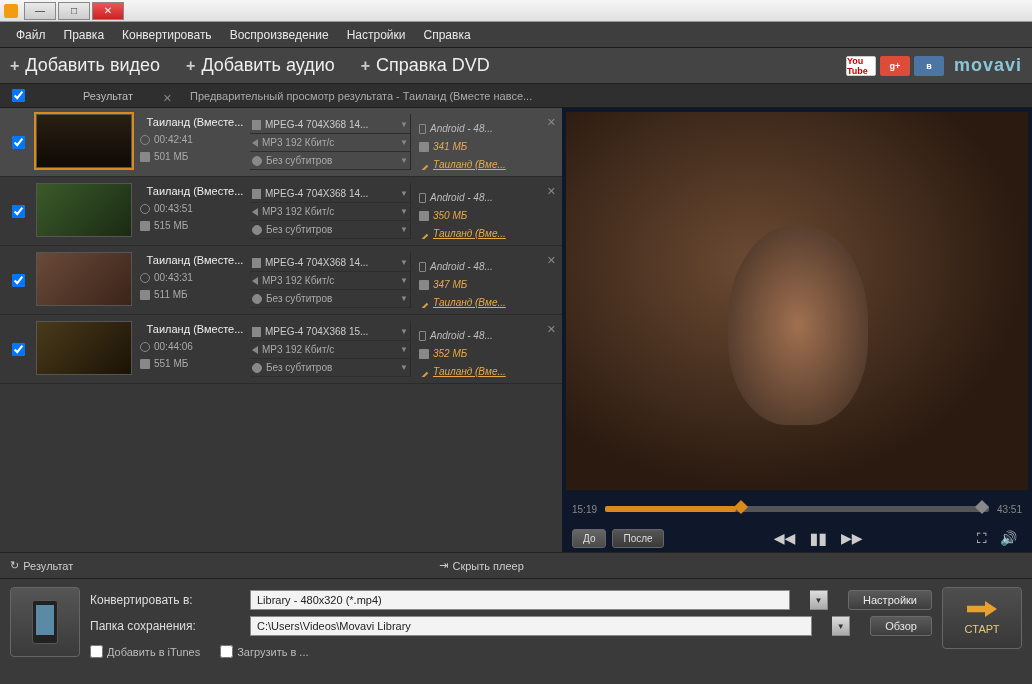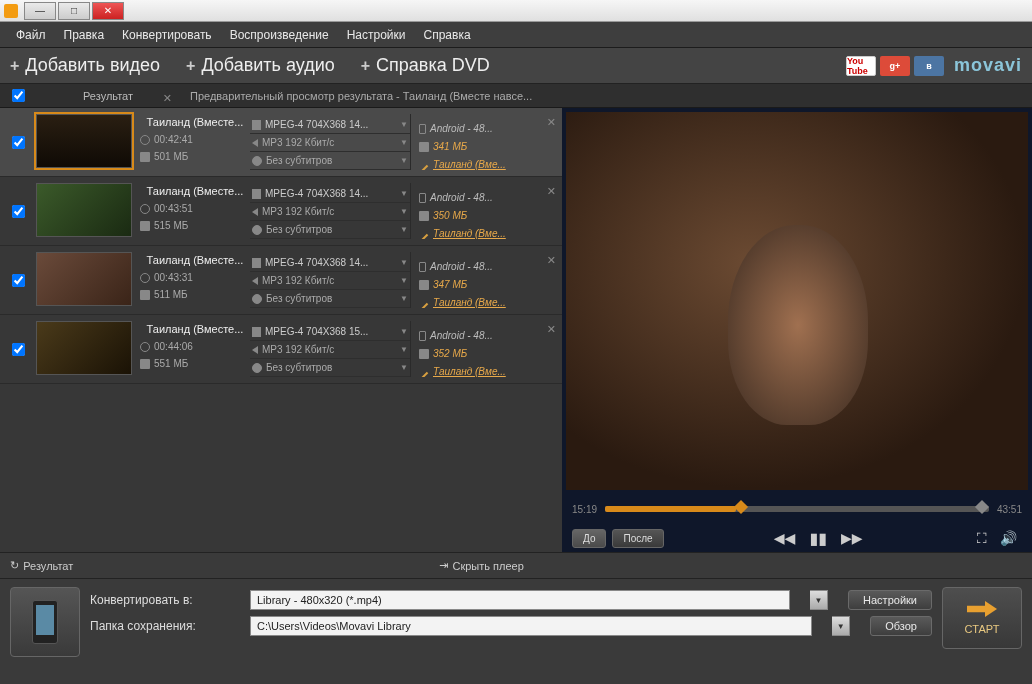--- a/index.html
+++ b/index.html
@@ -290,18 +290,28 @@
       <div class="field">Library - 480x320 (*.mp4)</div>
       <div class="fdrop">▼</div>
       <div class="sbtn">Настройки</div>
     </div>
     <div class="srow">
       <label>Папка сохранения:</label>
       <div class="field">C:\Users\Videos\Movavi Library</div>
       <div class="fdrop">▼</div>
       <div class="sbtn">Обзор</div>
     </div>
+    <div class="checks">
+      <label>
+          <input type="checkbox" style="">
+          <span>Добавить в iTunes</span>
+        </label>
+      <label>
+          <input type="checkbox" style="">
+          <span>Загрузить в ...</span>
+        </label>
+    </div>
   </div>
   <div class="startbtn">
     <div class="arrow"></div>
     <div class="lbl">СТАРТ</div>
   </div>
 </div>
 
 </body></html>

